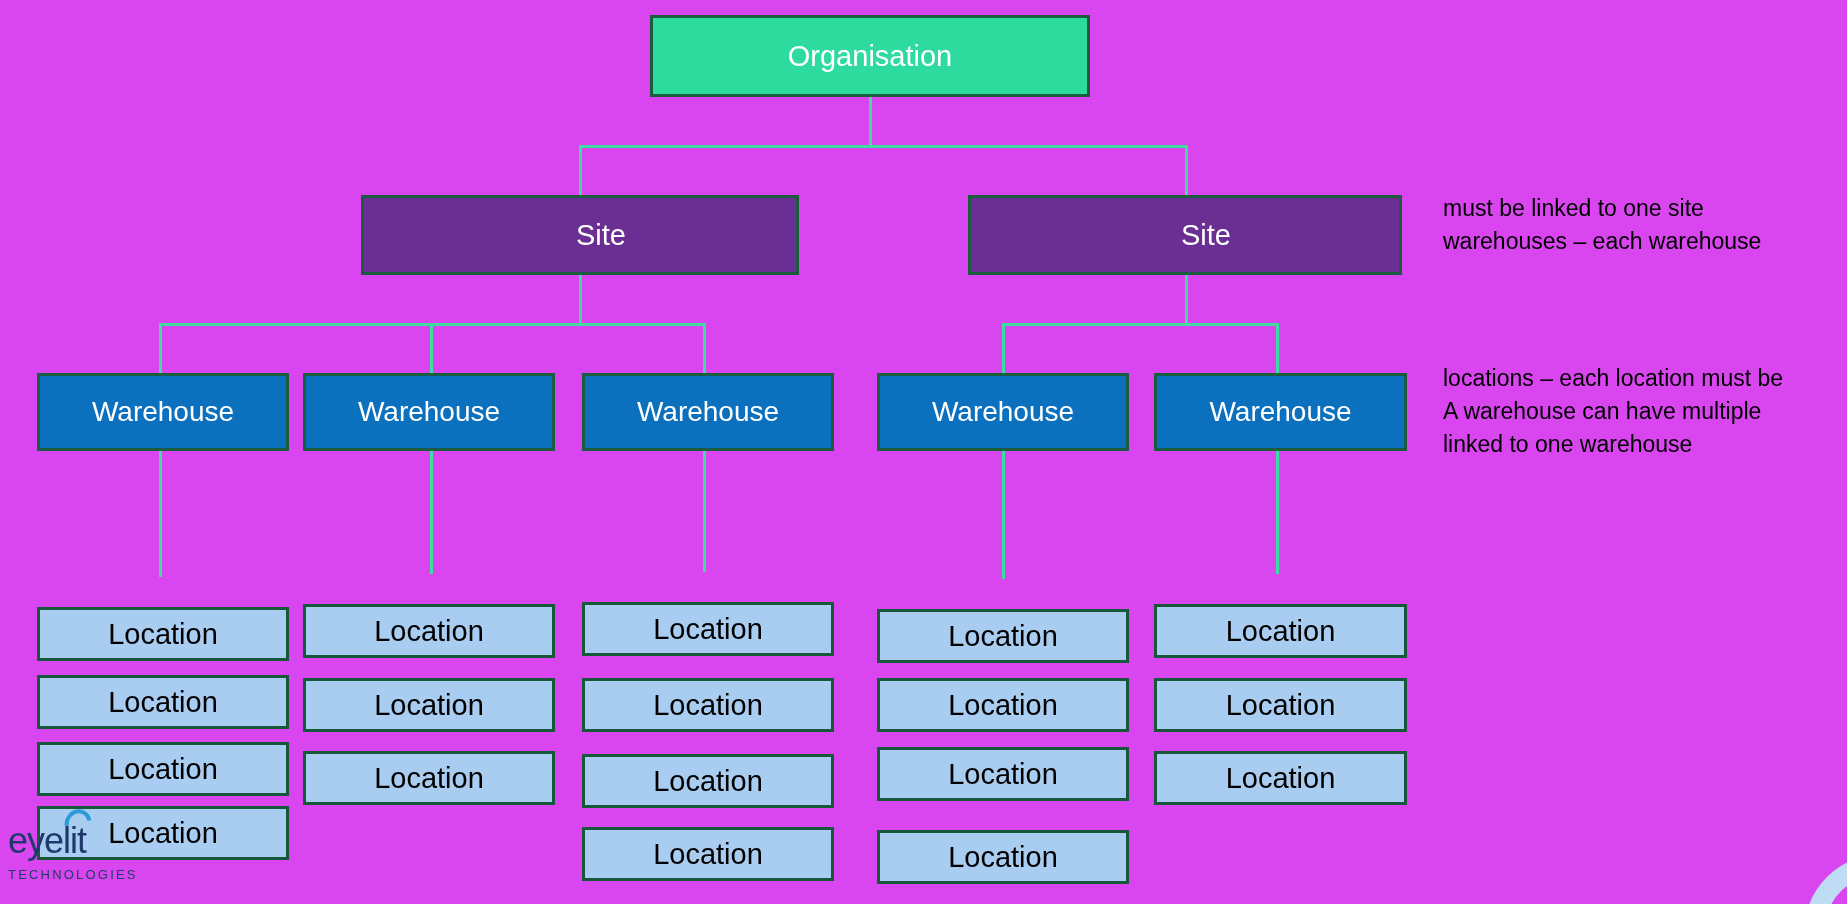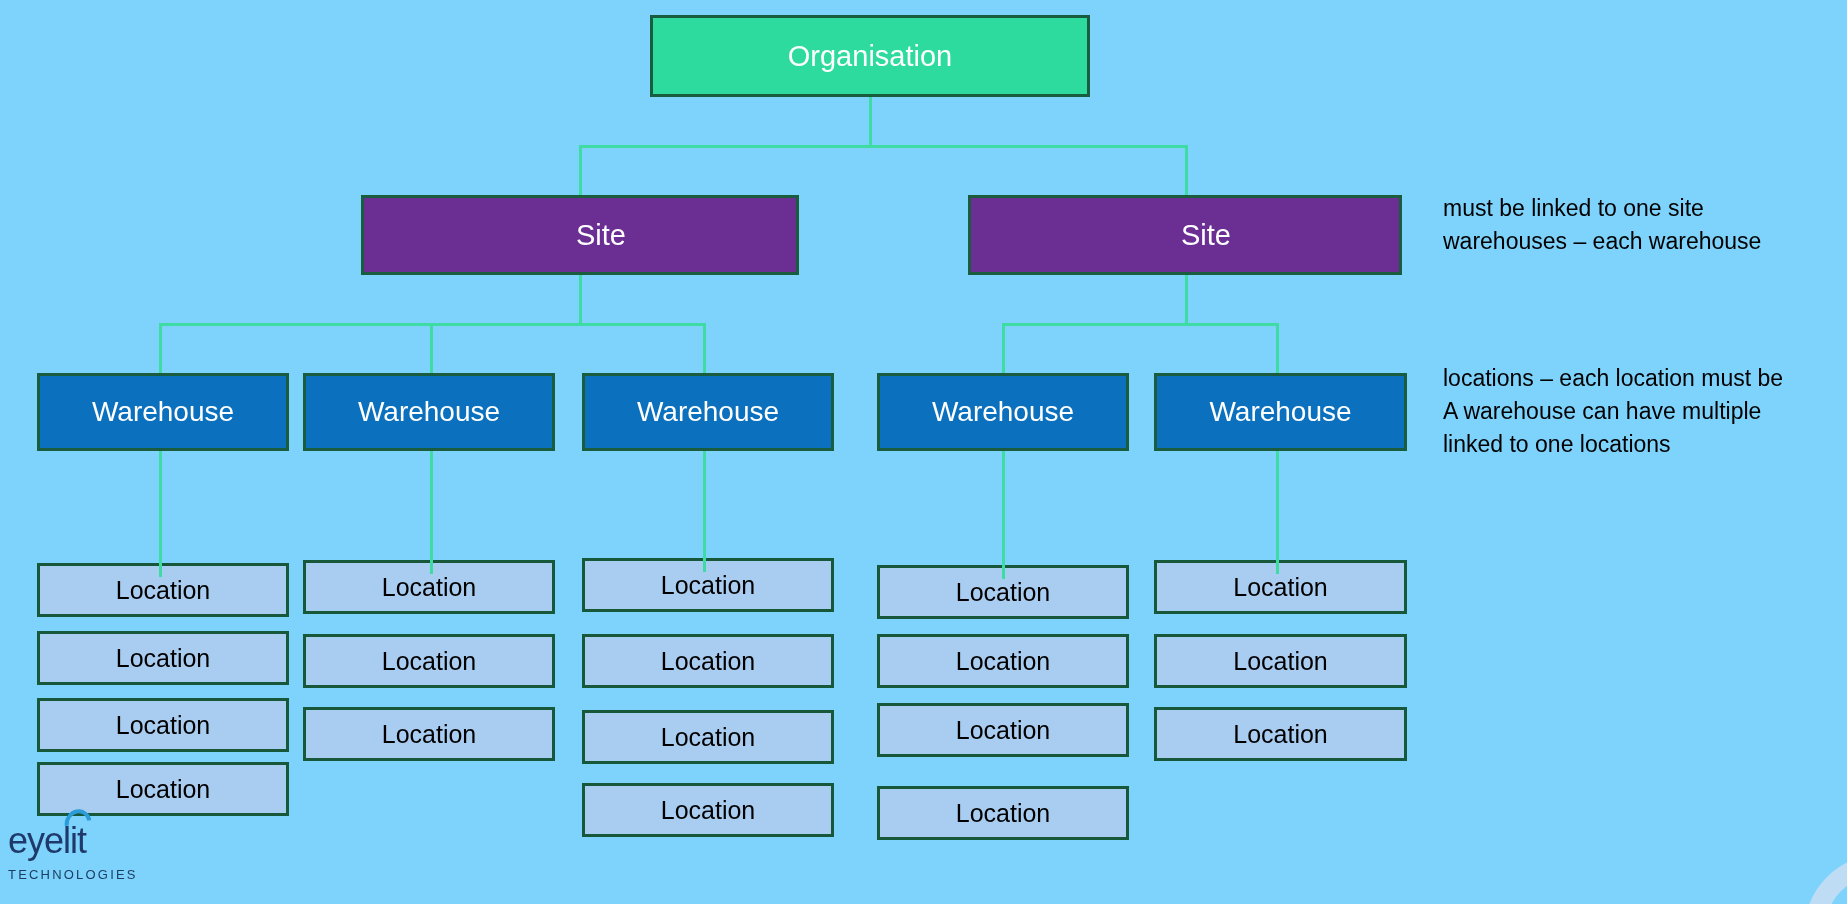--- a/index.html
+++ b/index.html
@@ -1,38 +1,38 @@
 <!DOCTYPE html>
 <html><head>
 <meta charset="utf-8">
 <style>
   html,body{margin:0;padding:0;background:#fff;}
   .canvas{
-    position:relative;width:1847px;height:904px;background:#7dd3fc;
+    position:relative;width:1847px;height:904px;background:#d946ef;
     overflow:hidden;font-family:"Liberation Sans",sans-serif;
   }
   .node{
     position:absolute;display:flex;align-items:center;justify-content:center;
     box-sizing:border-box;text-align:center;
   }
   .org{
     background:#2edb9e;border:3px solid #1a5c3e;color:#ffffff;
     font-size:29px;z-index:3;
   }
   .site{
     background:#6b2e93;border:3px solid #1a5c3e;color:#ffffff;
     font-size:29px;z-index:3;padding-left:42px;
   }
   .wh{
     background:#0b70bd;border:3px solid #1a5c3e;color:#ffffff;
     font-size:28px;z-index:3;
   }
   .loc{
     background:#a9ccf1;border:3px solid #17573a;color:#000000;
-    font-size:25px;z-index:1;
+    font-size:29px;z-index:1;margin-top:44px;
   }
   .conn{position:absolute;background:#3edca3;z-index:2;}
   .ann{
     position:absolute;color:#000000;font-size:23px;line-height:33px;
     white-space:nowrap;z-index:4;
   }
   .logo{position:absolute;left:8px;top:818px;z-index:4;}
   .logo-word{
     position:relative;font-size:36px;color:#20396b;letter-spacing:-1px;
     line-height:46px;
@@ -112,21 +112,21 @@
   <div class="node loc" style="left:1154px;top:634px;width:253px;height:54px">Location</div>
   <div class="node loc" style="left:1154px;top:707px;width:253px;height:54px">Location</div>
 
   <div class="ann" style="left:1443px;top:192px">
     <div>must be linked to one site</div>
     <div>warehouses – each warehouse</div>
   </div>
   <div class="ann" style="left:1443px;top:362px">
     <div>locations – each location must be</div>
     <div>A warehouse can have multiple</div>
-    <div>linked to one locations</div>
+    <div>linked to one warehouse</div>
   </div>
 
   <div class="logo">
     <div class="logo-word">eyelit</div>
     <div class="logo-swoosh"></div>
     <div class="logo-tag">TECHNOLOGIES</div>
   </div>
 
   <div class="crescent"></div>
 

